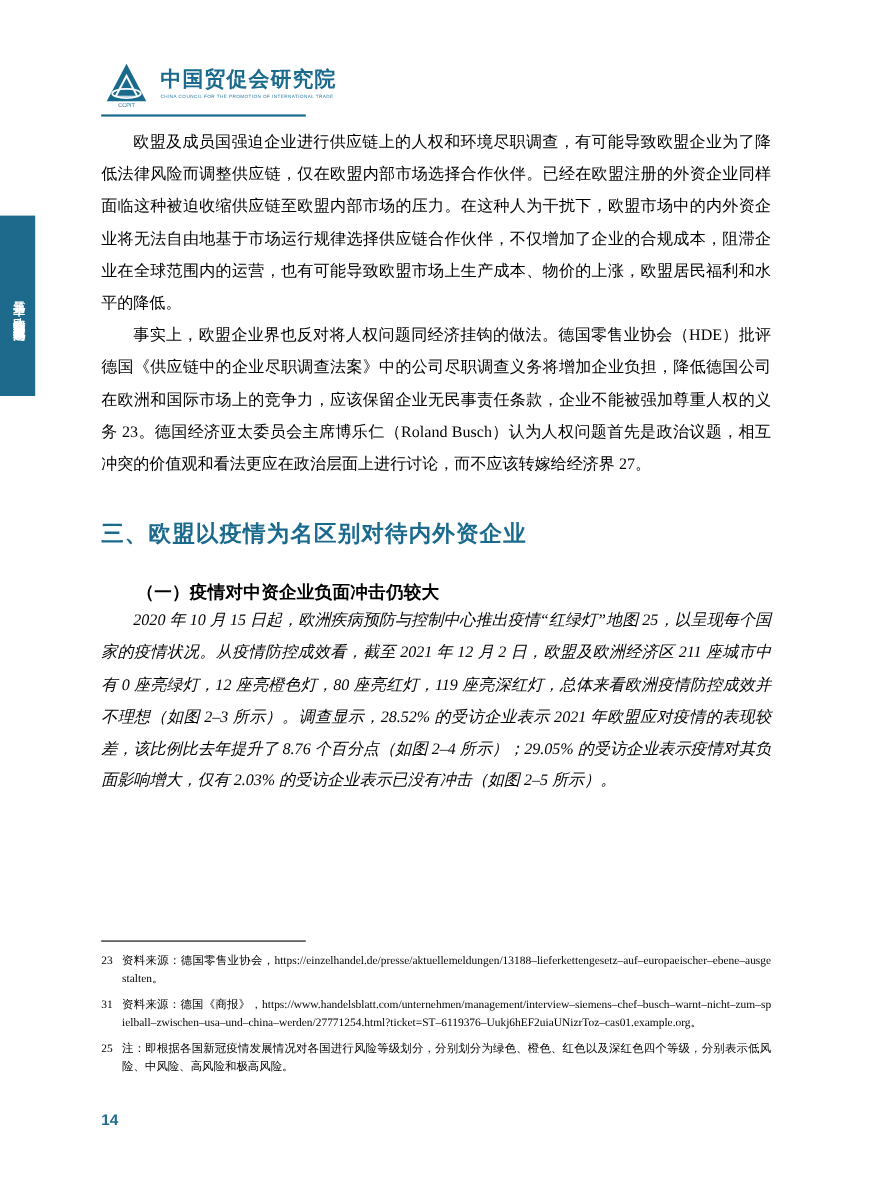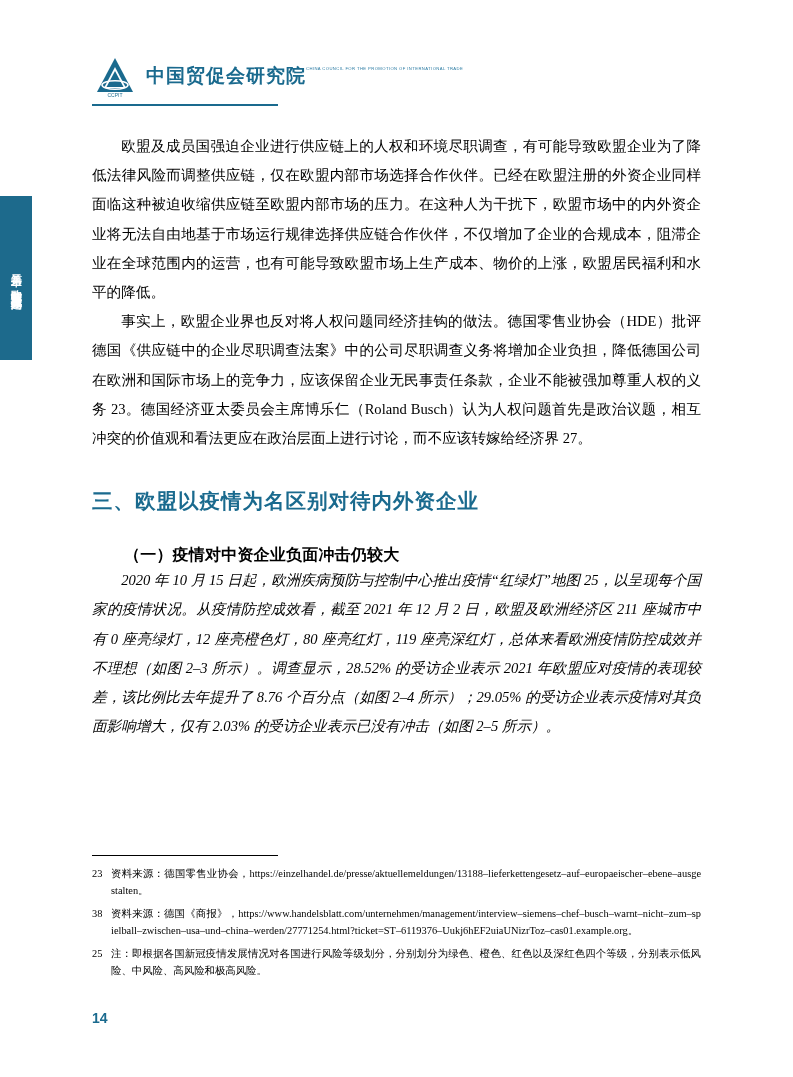--- a/index.html
+++ b/index.html
@@ -56,21 +56,21 @@
     align-items: center;
     gap: 8px;
   }
   .logo-mark {
     width: 46px;
     height: 46px;
     position: relative;
   }
   .logo-text-wrap {
     display: flex;
-    flex-direction: row;
+    flex-direction: column;
     justify-content: space-between;
     padding-bottom: 2px;
   }
   .logo-cn {
     font-family: "Liberation Sans", sans-serif;
     font-size: 19px;
     font-weight: bold;
     color: #1a6a8e;
     letter-spacing: 1px;
     line-height: 22px;
@@ -89,21 +89,21 @@
     top: 104px;
     width: 186px;
     height: 2px;
     background: #1a6a8e;
   }
 
   
   .content {
     position: absolute;
     left: 92px;
-    top: 132px;
+    top: 116px;
     width: 609px;
   }
   p.body {
     margin: 0;
     font-size: 14.6px;
     line-height: 29.2px;
     color: #000000;
     text-align: justify;
     text-justify: inter-ideograph;
     text-indent: 2em;
@@ -214,21 +214,21 @@
     <p class="body para-gap">2020 年 10 月 15 日起，欧洲疾病预防与控制中心推出疫情“红绿灯”地图 25，以呈现每个国家的疫情状况。从疫情防控成效看，截至 2021 年 12 月 2 日，欧盟及欧洲经济区 211 座城市中有 0 座亮绿灯，12 座亮橙色灯，80 座亮红灯，119 座亮深红灯，总体来看欧洲疫情防控成效并不理想（如图 2–3 所示）。调查显示，28.52% 的受访企业表示 2021 年欧盟应对疫情的表现较差，该比例比去年提升了 8.76 个百分点（如图 2–4 所示）；29.05% 的受访企业表示疫情对其负面影响增大，仅有 2.03% 的受访企业表示已没有冲击（如图 2–5 所示）。</p>
   </div>
 
   <div class="footnote-rule"></div>
   <div class="footnotes">
     <div class="fn">
       <span class="fn-num">23</span>
       <span class="fn-body">资料来源：德国零售业协会，https://einzelhandel.de/presse/aktuellemeldungen/13188–lieferkettengesetz–auf–europaeischer–ebene–ausgestalten。</span>
     </div>
     <div class="fn">
-      <span class="fn-num">38</span>
+      <span class="fn-num">31</span>
       <span class="fn-body">资料来源：德国《商报》，https://www.handelsblatt.com/unternehmen/management/interview–siemens–chef–busch–warnt–nicht–zum–spielball–zwischen–usa–und–china–werden/27771254.html?ticket=ST–6119376–Uukj6hEF2uiaUNizrToz–cas01.example.org。</span>
     </div>
     <div class="fn">
       <span class="fn-num">25</span>
       <span class="fn-body">注：即根据各国新冠疫情发展情况对各国进行风险等级划分，分别划分为绿色、橙色、红色以及深红色四个等级，分别表示低风险、中风险、高风险和极高风险。</span>
     </div>
   </div>
 
   <div class="page-number">14</div>
 

